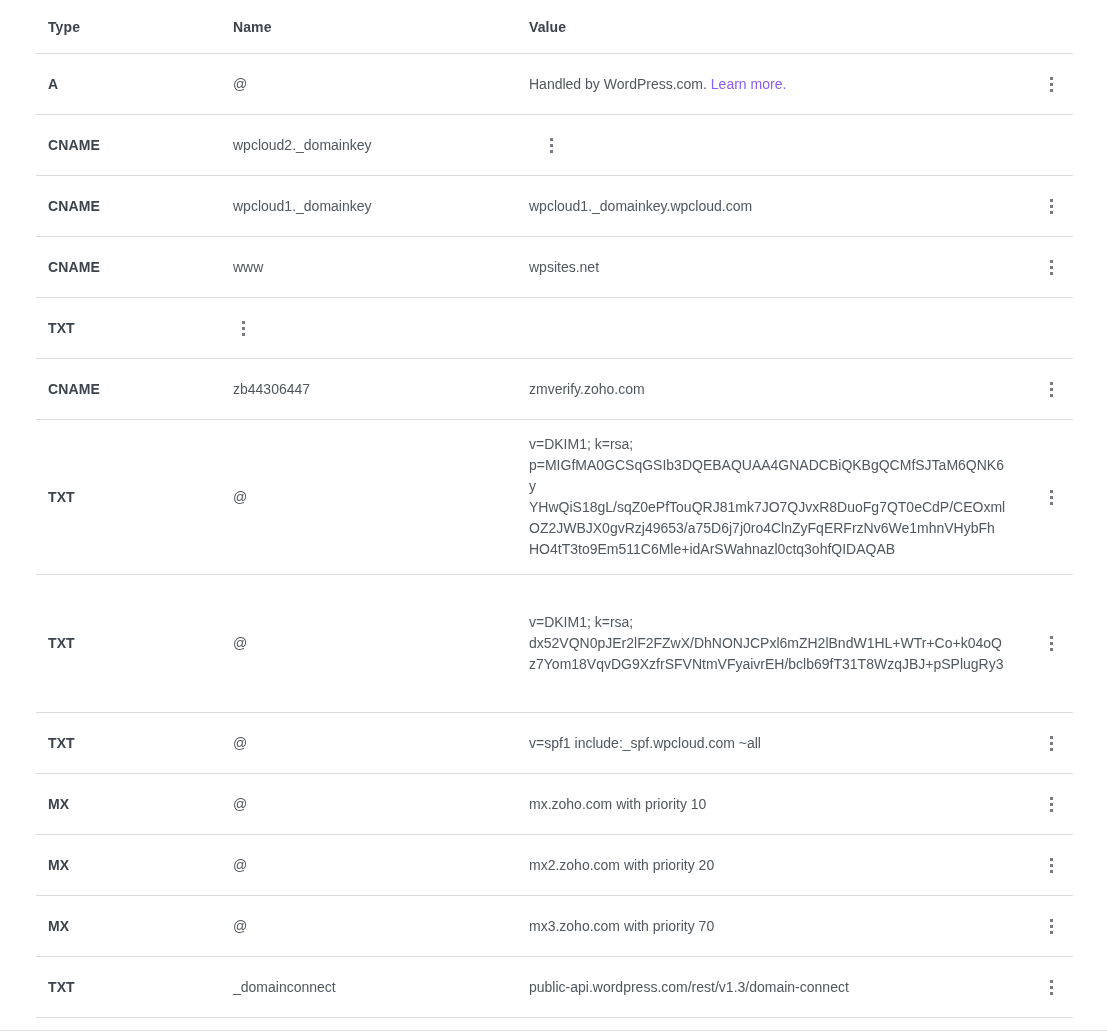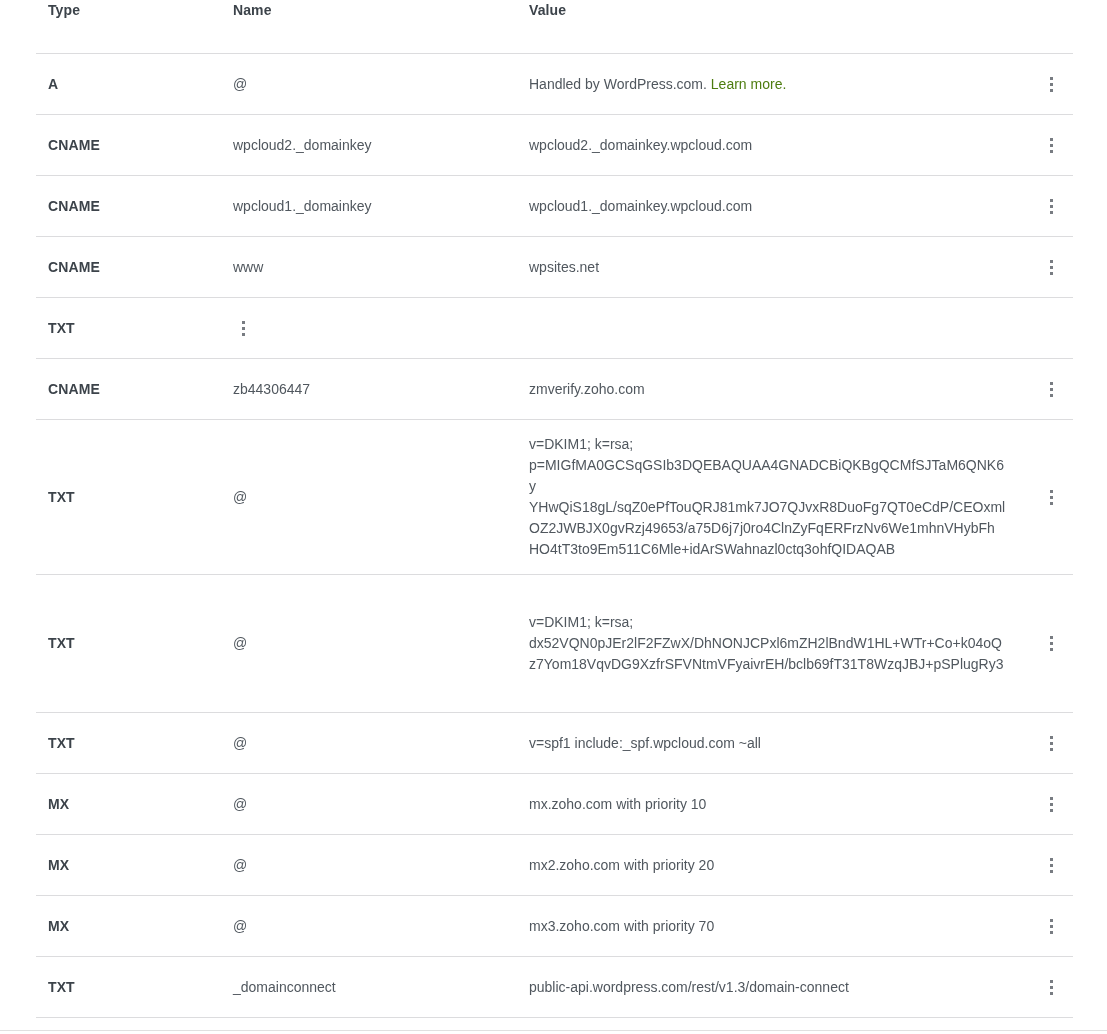--- a/index.html
+++ b/index.html
@@ -31,21 +31,21 @@
   .dns-table {
     position: absolute;
     left: 36px;
     top: 0;
     width: 1037px;
   }
 
   
   .thead {
     display: flex;
-    align-items: flex-start;
+    align-items: center;
     height: 54px;
     border-bottom: 1px solid #dcdcde;
   }
   .th {
     font-size: 14px;
     font-weight: 700;
     color: #3c434a;
     letter-spacing: 0.1px;
     line-height: 20px;
   }
@@ -77,21 +77,21 @@
   }
   .cell-name { color: #50575e; }
   .cell-value { color: #50575e; word-break: break-all; }
 
   .row-tall { min-height: 138px; }
   .row-tall .col-value { padding-top: 14px; padding-bottom: 14px; }
 
   .value-line { display: block; line-height: 21px; }
 
   .link {
-    color: #4d7c0f;
+    color: #8b5cf6;
     text-decoration: none;
     cursor: pointer;
   }
 
   
   .kebab {
     width: 28px;
     height: 34px;
     display: flex;
     flex-direction: column;
@@ -147,23 +147,20 @@
             <button class="kebab">
               <span></span>
               <span></span>
               <span></span>
             </button>
           </div>
         </div>
         <div class="trow">
           <div class="cell cell-type col-type">CNAME</div>
           <div class="cell cell-name col-name">wpcloud2._domainkey</div>
-          <div class="cell cell-value col-value">
-            <span class="value-line">wpcloud2._domainkey.wpcloud.com</span>
-          </div>
           <div class="col-menu">
             <button class="kebab">
               <span></span>
               <span></span>
               <span></span>
             </button>
           </div>
         </div>
         <div class="trow">
           <div class="cell cell-type col-type">CNAME</div>

